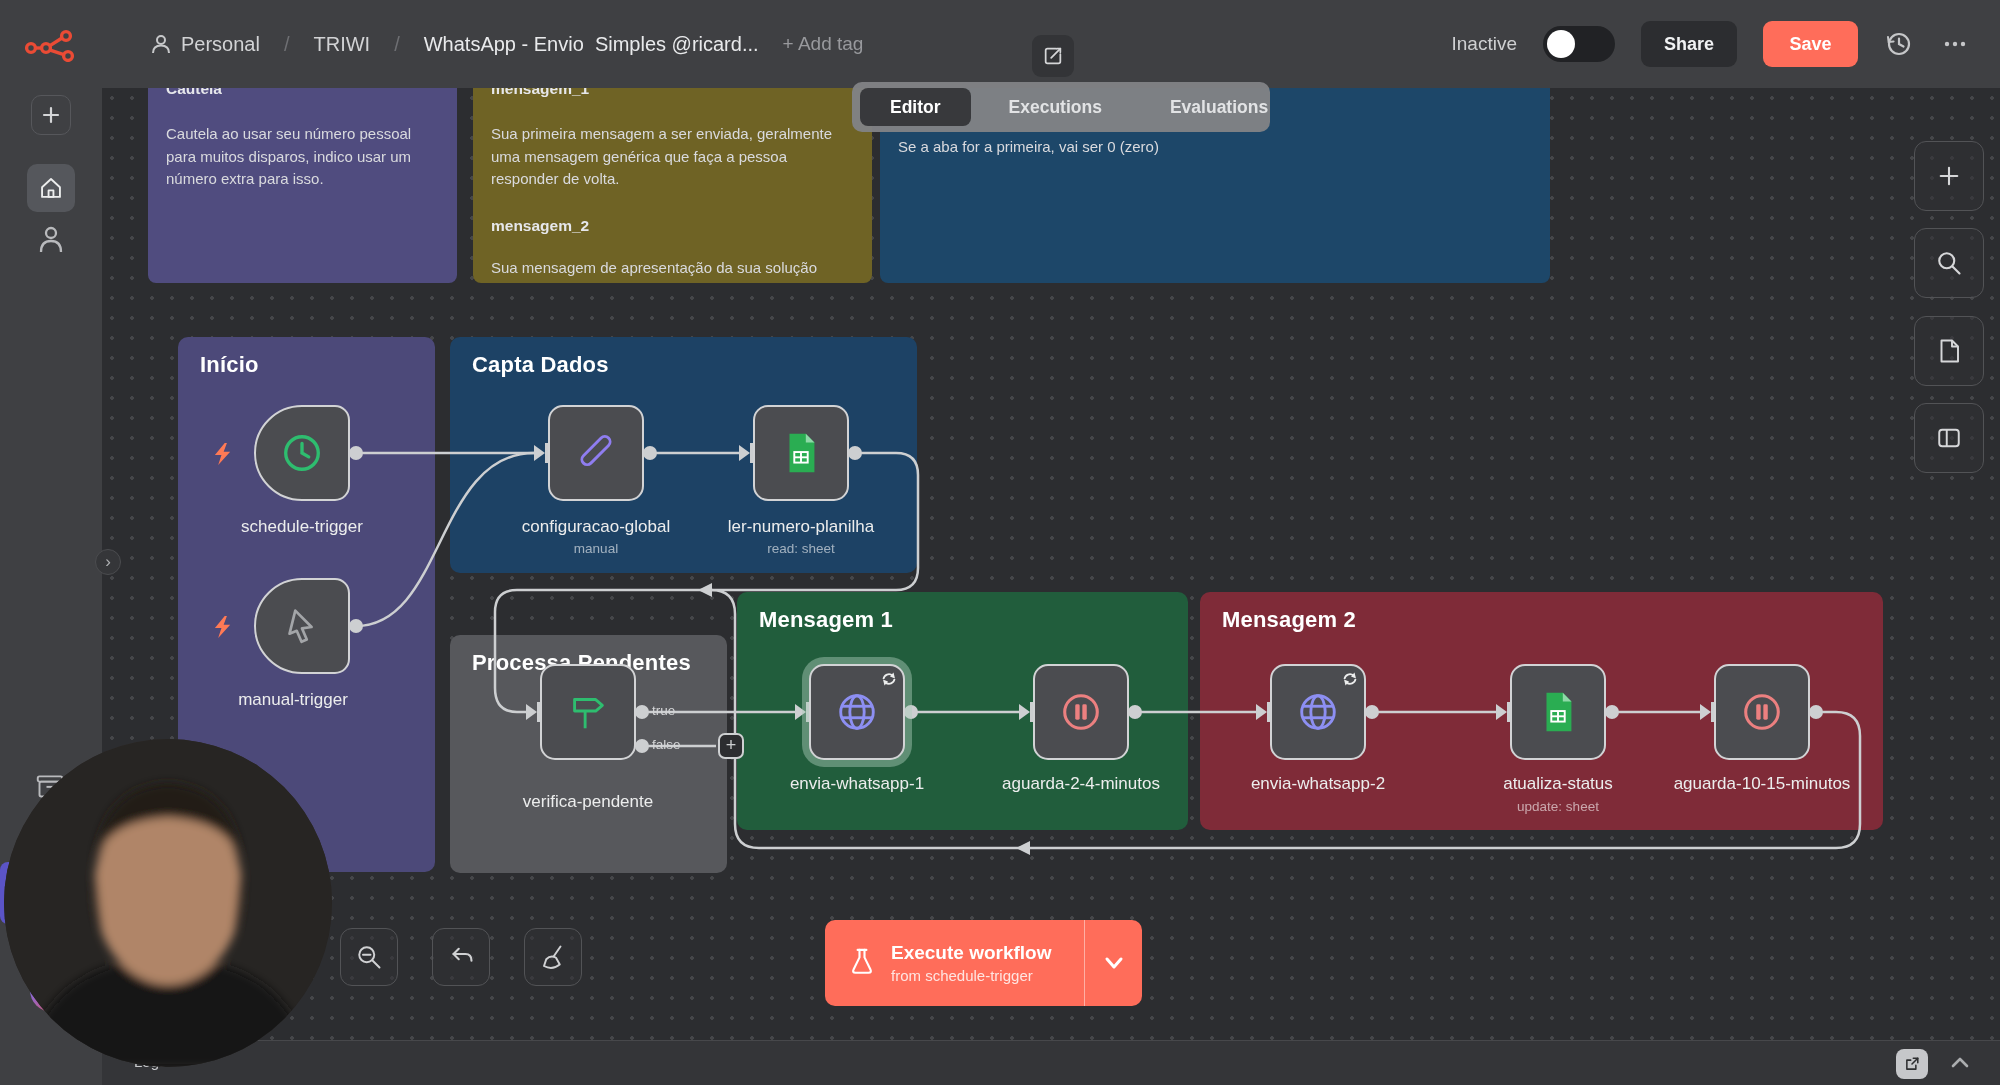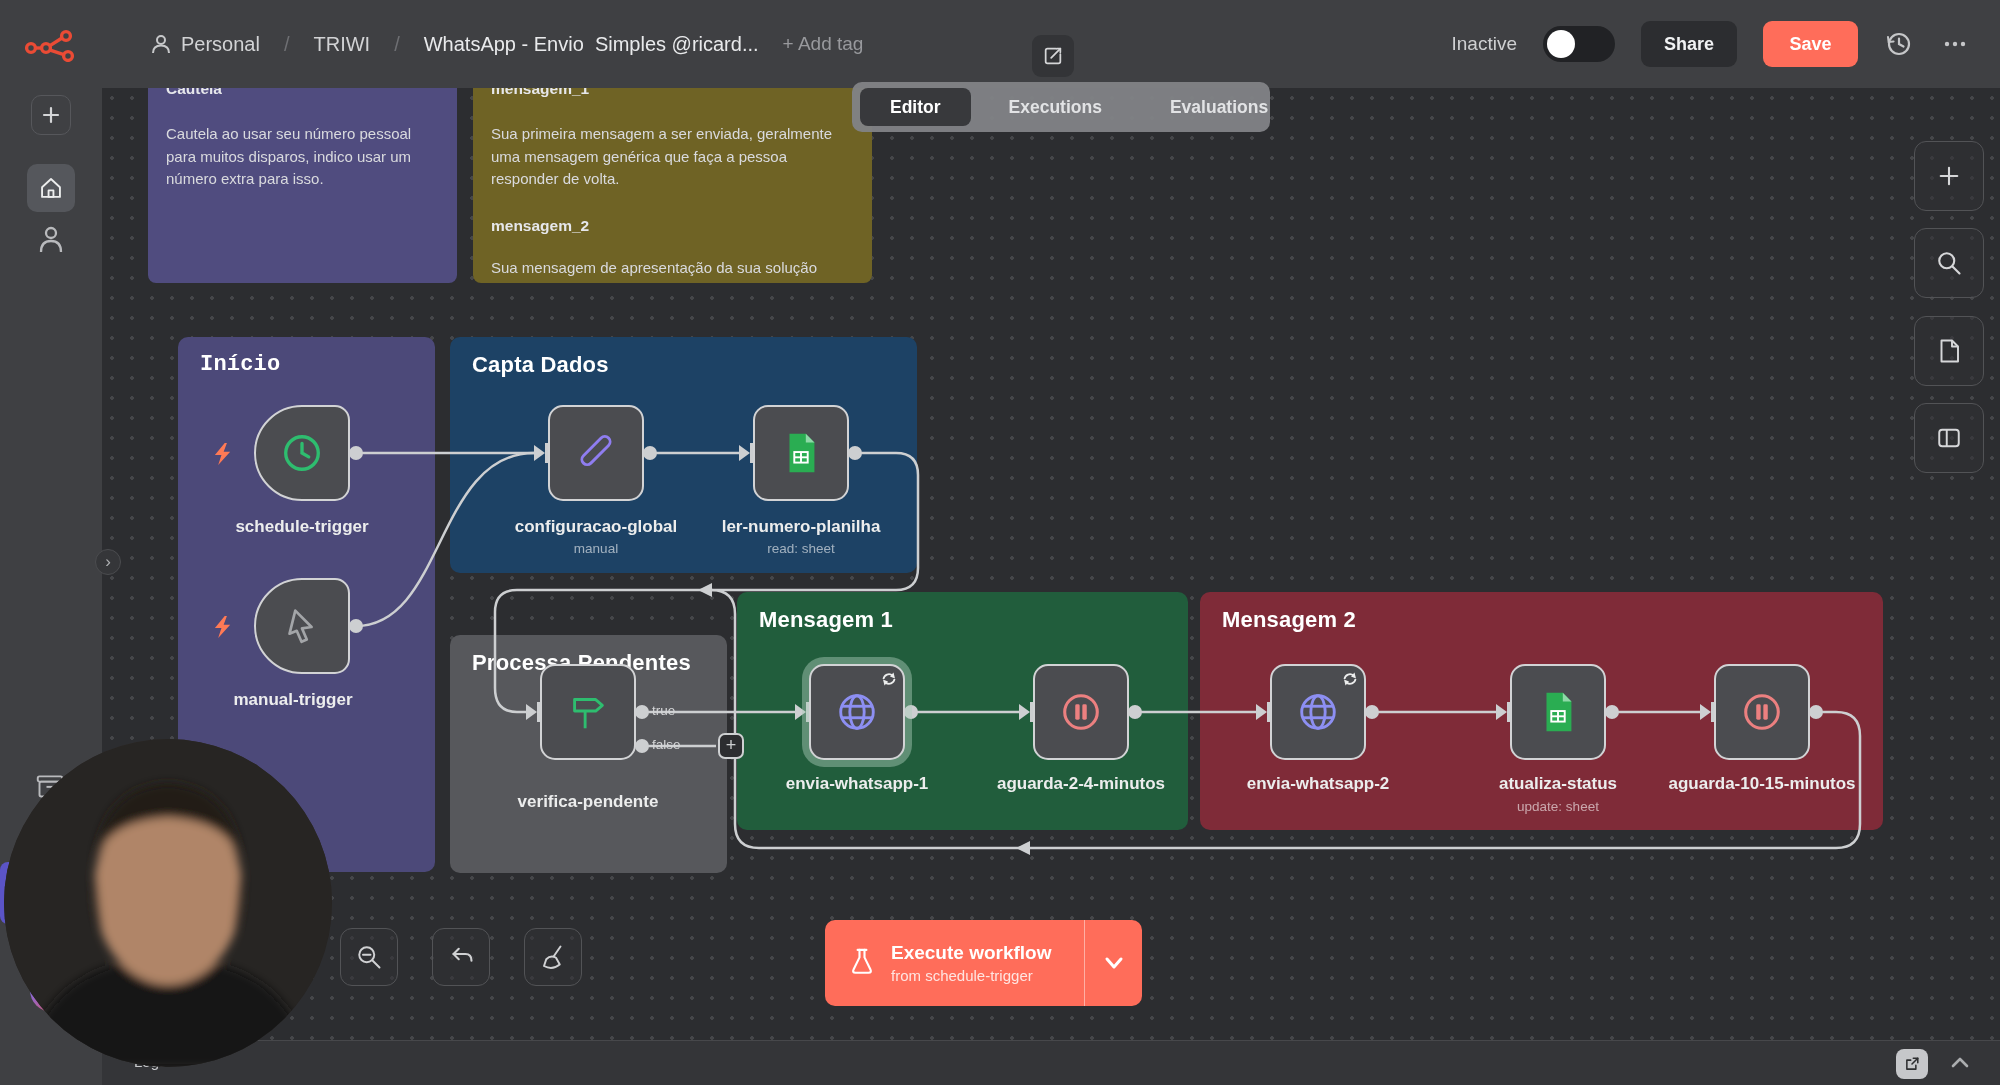--- a/index.html
+++ b/index.html
@@ -45,21 +45,21 @@
   .gtitle{padding:15px 0 0 22px;font-size:22px;font-weight:700;color:#fff;letter-spacing:.2px}
   .note{position:absolute;border-radius:8px;z-index:1;padding:14px 18px;color:#d9dade}
   .note h4{font-size:15.5px;font-weight:700;margin:0 0 25px;color:#e6e7eb}
   .note p{font-size:15px;line-height:1.5;margin:0;max-width:420px}
 
   
   .node{position:absolute;width:96px;height:96px;background:#4b4c50;border:2.5px solid #d2d3d5;border-radius:15px;
     display:flex;align-items:center;justify-content:center;z-index:3;cursor:pointer}
   .node.trigger{border-radius:48px 15px 15px 48px}
   .node.selected{box-shadow:0 0 0 7px rgba(173,203,186,.45)}
-  .nlabel{position:absolute;width:240px;text-align:center;font-size:17px;font-weight:700;color:#eceded;z-index:3}
+  .nlabel{position:absolute;width:240px;text-align:center;font-size:17px;font-weight:400;color:#eceded;z-index:3}
   .nsub{position:absolute;width:240px;text-align:center;font-size:13.5px;font-weight:400;color:rgba(255,255,255,.58);z-index:3}
   .retry{position:absolute;right:6px;top:5px;width:16px;height:16px;z-index:4}
   .portlabel{position:absolute;font-size:13.5px;color:#d4d5d7;z-index:3}
 
   .pluschip{position:absolute;left:718px;top:733px;width:26px;height:26px;border:2px solid #ced0d2;border-radius:7px;
     background:#2c2d30;color:#ced0d2;font-size:18px;line-height:21px;text-align:center;z-index:4;cursor:pointer}
 
   #wires{position:absolute;left:0;top:0;z-index:2;pointer-events:none}
   .wire{fill:none;stroke:#cdcfd1;stroke-width:2.5px}
   .dot{fill:#cdcfd1}
@@ -107,22 +107,25 @@
   <div class="note" style="left: 148px; top: 66px; width: 309px; height: 217px; background: rgb(80, 76, 127);">
     <h4>Cautela</h4>
     <p style="max-width:300px">Cautela ao usar seu número pessoal para muitos disparos, indico usar um número extra para isso.</p>
   </div>
   <div class="note" style="left: 473px; top: 66px; width: 399px; height: 217px; background: rgb(111, 99, 37);">
     <h4>mensagem_1</h4>
     <p style="max-width:360px">Sua primeira mensagem a ser enviada, geralmente uma mensagem genérica que faça a pessoa responder de volta.</p>
     <h4 style="margin-top:26px;margin-bottom:22px">mensagem_2</h4>
     <p>Sua mensagem de apresentação da sua solução</p>
   </div>
-
-  <div class="group" style="left: 178px; top: 337px; width: 257px; height: 535px; background: rgb(76, 73, 121); font-family: Liberation Mono, monospace;">
+  <div class="note" style="left: 880px; top: 66px; width: 670px; height: 217px; background: rgb(29, 71, 105);">
+    <p style="margin-top:56px">Se a aba for a primeira, vai ser 0 (zero)</p>
+  </div>
+
+  <div class="group" style="left: 178px; top: 337px; width: 257px; height: 535px; background: rgb(76, 73, 121);">
     <div class="gtitle">Início</div>
   </div>
   <div class="group" style="left: 450px; top: 337px; width: 467px; height: 236px; background: rgb(29, 66, 101);">
     <div class="gtitle">Capta Dados</div>
   </div>
   <div class="group" style="left: 450px; top: 592px; width: 277px; height: 238px; background: rgb(87, 88, 92); margin-top: 43px;">
     <div class="gtitle">Processa Pendentes</div>
   </div>
   <div class="group" style="left: 737px; top: 592px; width: 451px; height: 238px; background: rgb(33, 93, 60);">
     <div class="gtitle">Mensagem 1</div>

